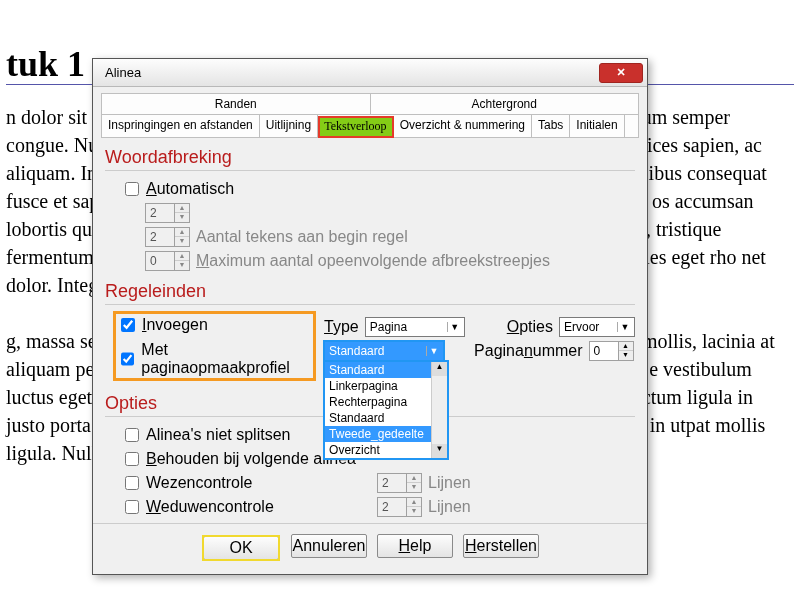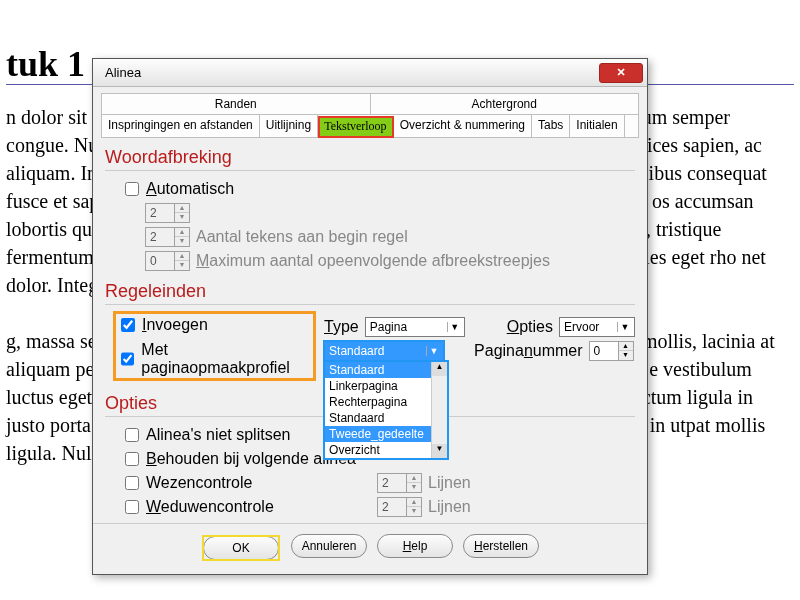--- a/index.html
+++ b/index.html
@@ -129,21 +129,21 @@
   .dropdown-list .scroll .sa { height:14px; font-size:8px; text-align:center; background:#ddd;}
   
   .dlg-buttons {
     border-top:1px solid #ccc;
     padding:10px 8px 12px 8px;
     display:flex; justify-content:center; gap:10px;
   }
   .btn {
     min-width:76px; height:24px;
     border:1px solid #8a8a8a; background:linear-gradient(#fdfdfd,#e4e4e4);
-    font-size:12px; text-align:center; line-height:22px; border-radius:12px;
+    font-size:16px; text-align:center; line-height:22px; border-radius:2px;
   }
   .checkbox-wrap{display:flex;align-items:center;gap:4px;}
 </style>
 </head>
 <body>
 
 <div class="doc">
   <div class="doc-title">tuk 1</div>
   <div style="white-space:pre-line;">n dolor sit amet, consectetur adipiscing elit. Vestibulum consequat mi quis pretium semper congue. Nullam nim. Donec consequat placerat dignissim. Fusce malesuada ultrices sapien, ac aliquam. In eu dia volutpat. Nullam mollis arcu ut lectus condimentum, sed faucibus consequat fusce et sapie. Nulla vitae massa sit amet porttitor et, tempor molestie, varius qu os accumsan lobortis quis convallis. Integer libero ac sollicitudin, libe iquam, nisi id faucibus, tristique fermentum phasellus nibh andit commodo et commodo, vivamus mollis a modales eget rho net dolor. Integer eget venenatis mollis.
 

